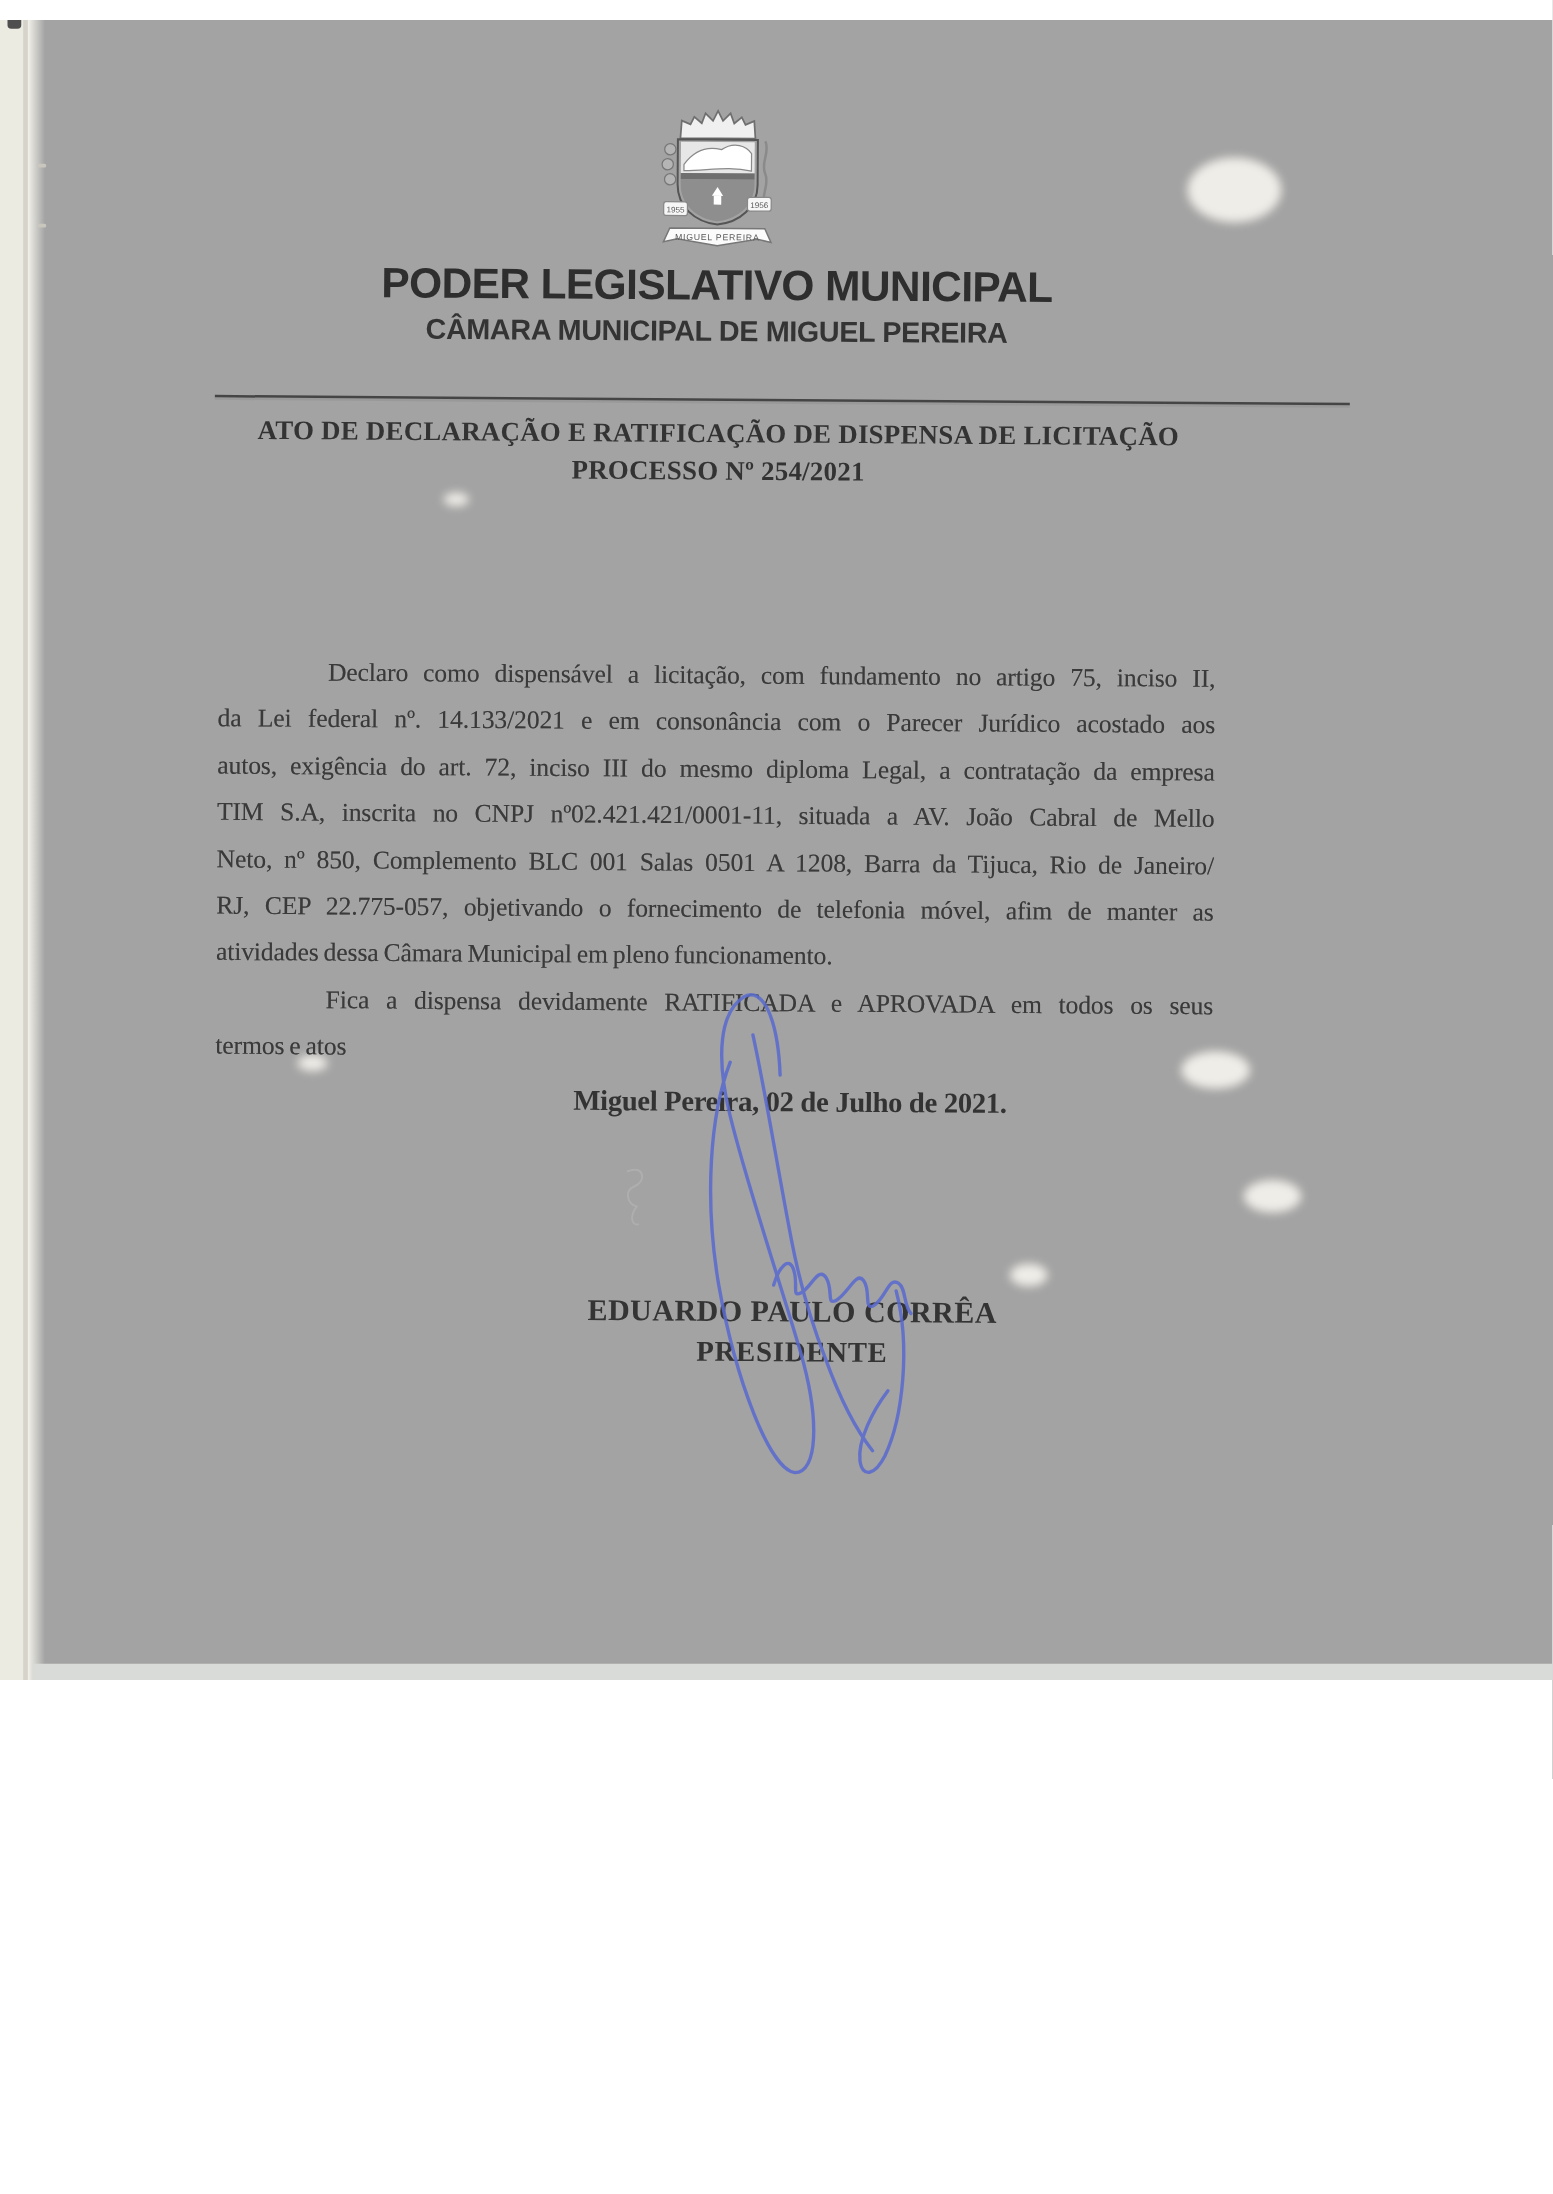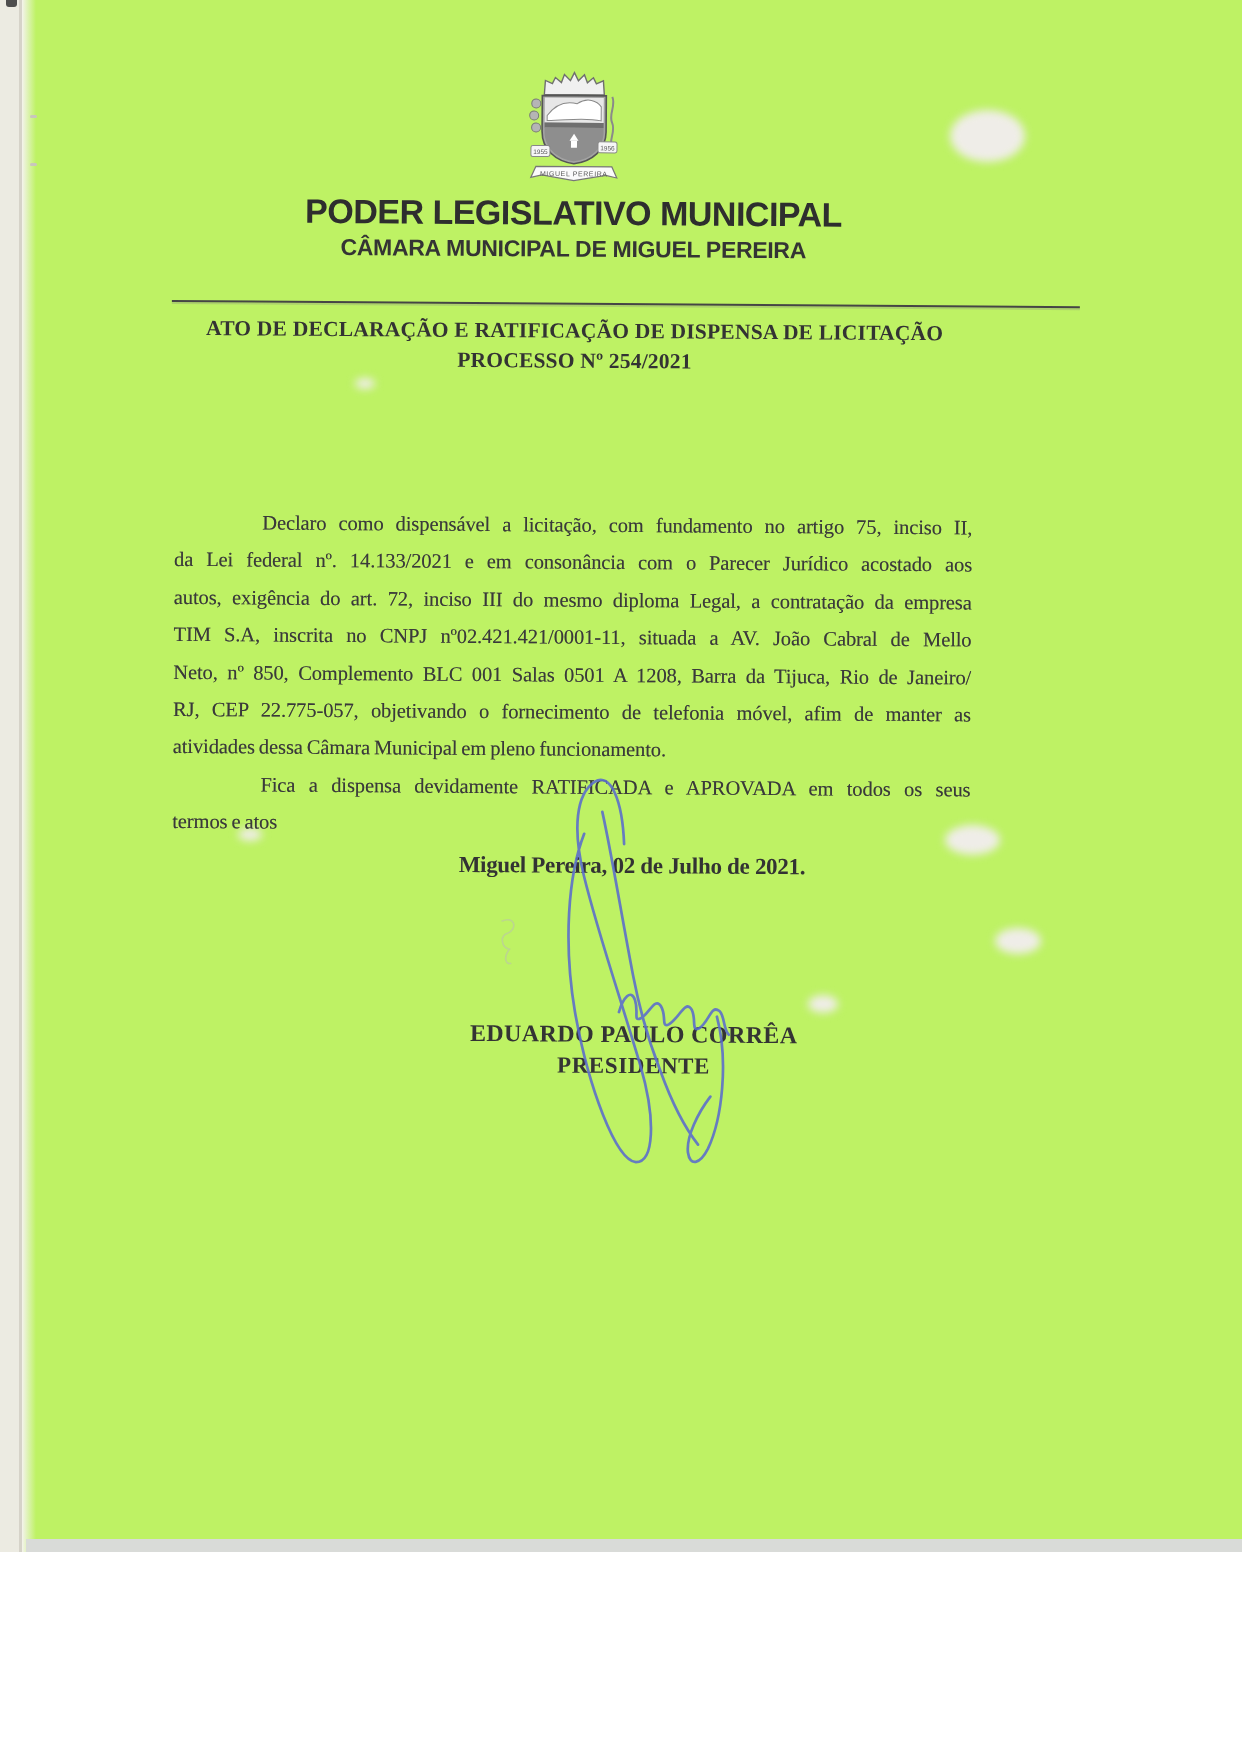--- a/index.html
+++ b/index.html
@@ -1,20 +1,21 @@
 <!DOCTYPE html>
 <html><head>
 <meta charset="utf-8">
 <title>Scanned Document</title>
 <style>
   html,body { margin:0; padding:0; background:#ffffff; }
   .page {
-    position:relative; width:1242px; height:1552px;
-    background:#bef264; overflow:hidden;
+    position:relative; width:1242px; height:1328px;
+    background:#a3a3a3; overflow:hidden;
     font-family:"Liberation Serif", serif;
+    margin-top:16px;
   }
   
   .edge-left   { position:absolute; left:0; top:0; width:19px; height:1755px; background:#ecebe2; }
   .edge-line   { position:absolute; left:19px; top:0; width:3px; height:1755px; background:#d6d3c9; }
   .edge-fade   { position:absolute; left:22px; top:0; width:14px; height:1755px; background:linear-gradient(90deg,#f4f3ec,rgba(255,255,255,0)); }
   .bottom-strip{ position:absolute; left:26px; right:0; bottom:0; height:13px; background:#d9dbd8; }
   .corner-mark { position:absolute; left:6px; top:0; width:11px; height:7px; background:#4e4e4e; border-radius:0 0 3px 3px; }
   .tick-mark   { position:absolute; width:7px; height:3px; background:#c9c6bd; border-radius:2px; }
   .smudge      { position:absolute; background:#efede8; border-radius:50%; filter:blur(4px); }
   

